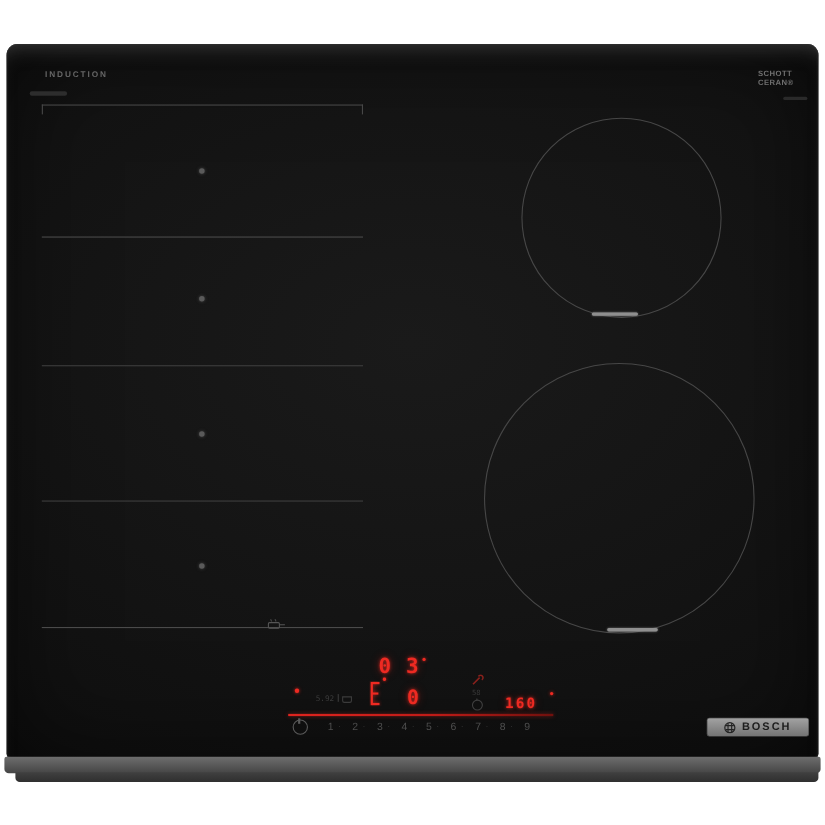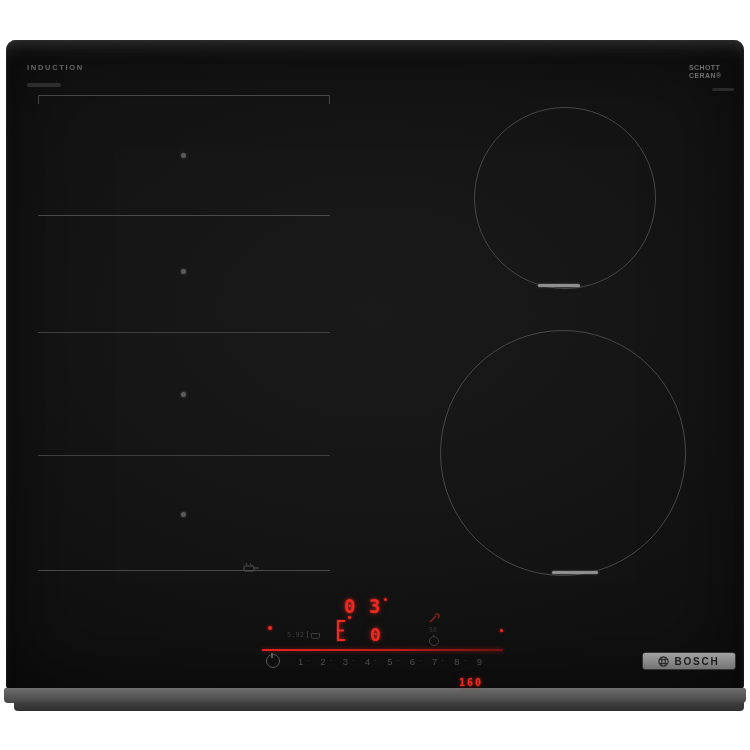--- a/index.html
+++ b/index.html
@@ -9,21 +9,21 @@
   #glass{position:absolute;left:6px;top:40px;width:738px;height:650px;
          background:radial-gradient(ellipse 90% 70% at 50% 42%,#1a1a1a 0%,#141414 55%,#0f0f0f 100%);
          border-radius:10px 10px 5px 5px;
          box-shadow:inset 0 0 2px #3a3a3a, inset 0 14px 18px -12px #3c3c3c, inset 0 0 90px rgba(0,0,0,.55);}
   #trim-upper{position:absolute;left:4px;top:688px;width:742px;height:15px;
          background:linear-gradient(180deg,#6e6e6e 0%,#575757 55%,#454545 100%);
          border-radius:2px 2px 4px 4px;}
   #trim-lower{position:absolute;left:14px;top:702px;width:730px;height:9px;
          background:linear-gradient(180deg,#404040,#2f2f2f);border-radius:0 0 4px 4px;}
   
-  #induction{position:absolute;left:27px;top:63px;font-size:7.5px;letter-spacing:1.7px;
+  #induction{position:absolute;left:41px;top:63px;font-size:7.5px;letter-spacing:1.7px;
          color:#666666;font-weight:bold;}
   #induction-sub{position:absolute;left:27px;top:83px;width:34px;height:4px;background:#2d2d2d;
          border-radius:2px;filter:blur(.4px);}
   #schott{position:absolute;left:689px;top:64px;width:48px;color:#6f6f6f;font-size:7px;
          letter-spacing:.4px;line-height:8px;font-weight:bold;}
   #schott-sub{position:absolute;left:712px;top:88px;width:22px;height:3px;background:#2a2a2a;
          border-radius:2px;filter:blur(.4px);}
   
   .fx-line{position:absolute;left:38px;width:292px;height:1px;background:#3e3e3e;}
   .fx-tick{position:absolute;width:1px;height:9px;background:#474747;}
@@ -125,21 +125,21 @@
   <div class="led" style="left:370px;top:624px;font-size:18px;">0</div>
 
   <svg style="position:absolute;left:428px;top:613px;" width="13" height="11" viewBox="0 0 13 11">
     <g stroke="#8a211c" stroke-width="1.4" fill="none">
       <path d="M2,9 L8,3"></path>
         <path d="M7,2 a2.2,2.2 0 1 1 3,3"></path>
     </g>
   </svg>
   <div id="ghost-88">58</div>
   <div id="ktimer"></div>
-  <div class="led" style="left:459px;top:633px;font-size:10px;letter-spacing:2px;margin-top:44px;">160</div>
+  <div class="led" style="left:459px;top:633px;font-size:13px;letter-spacing:2px;">160</div>
   <div class="led-dot" style="left:500px;top:629px;width:3px;height:3px;"></div>
 
   <div id="ghost-legend">
     <span>5.92</span>
     <span class="ghost-bar"></span>
     <span class="ghost-pan"></span>
   </div>
 
   <div id="slider-bar"></div>
   <div id="power-key">

